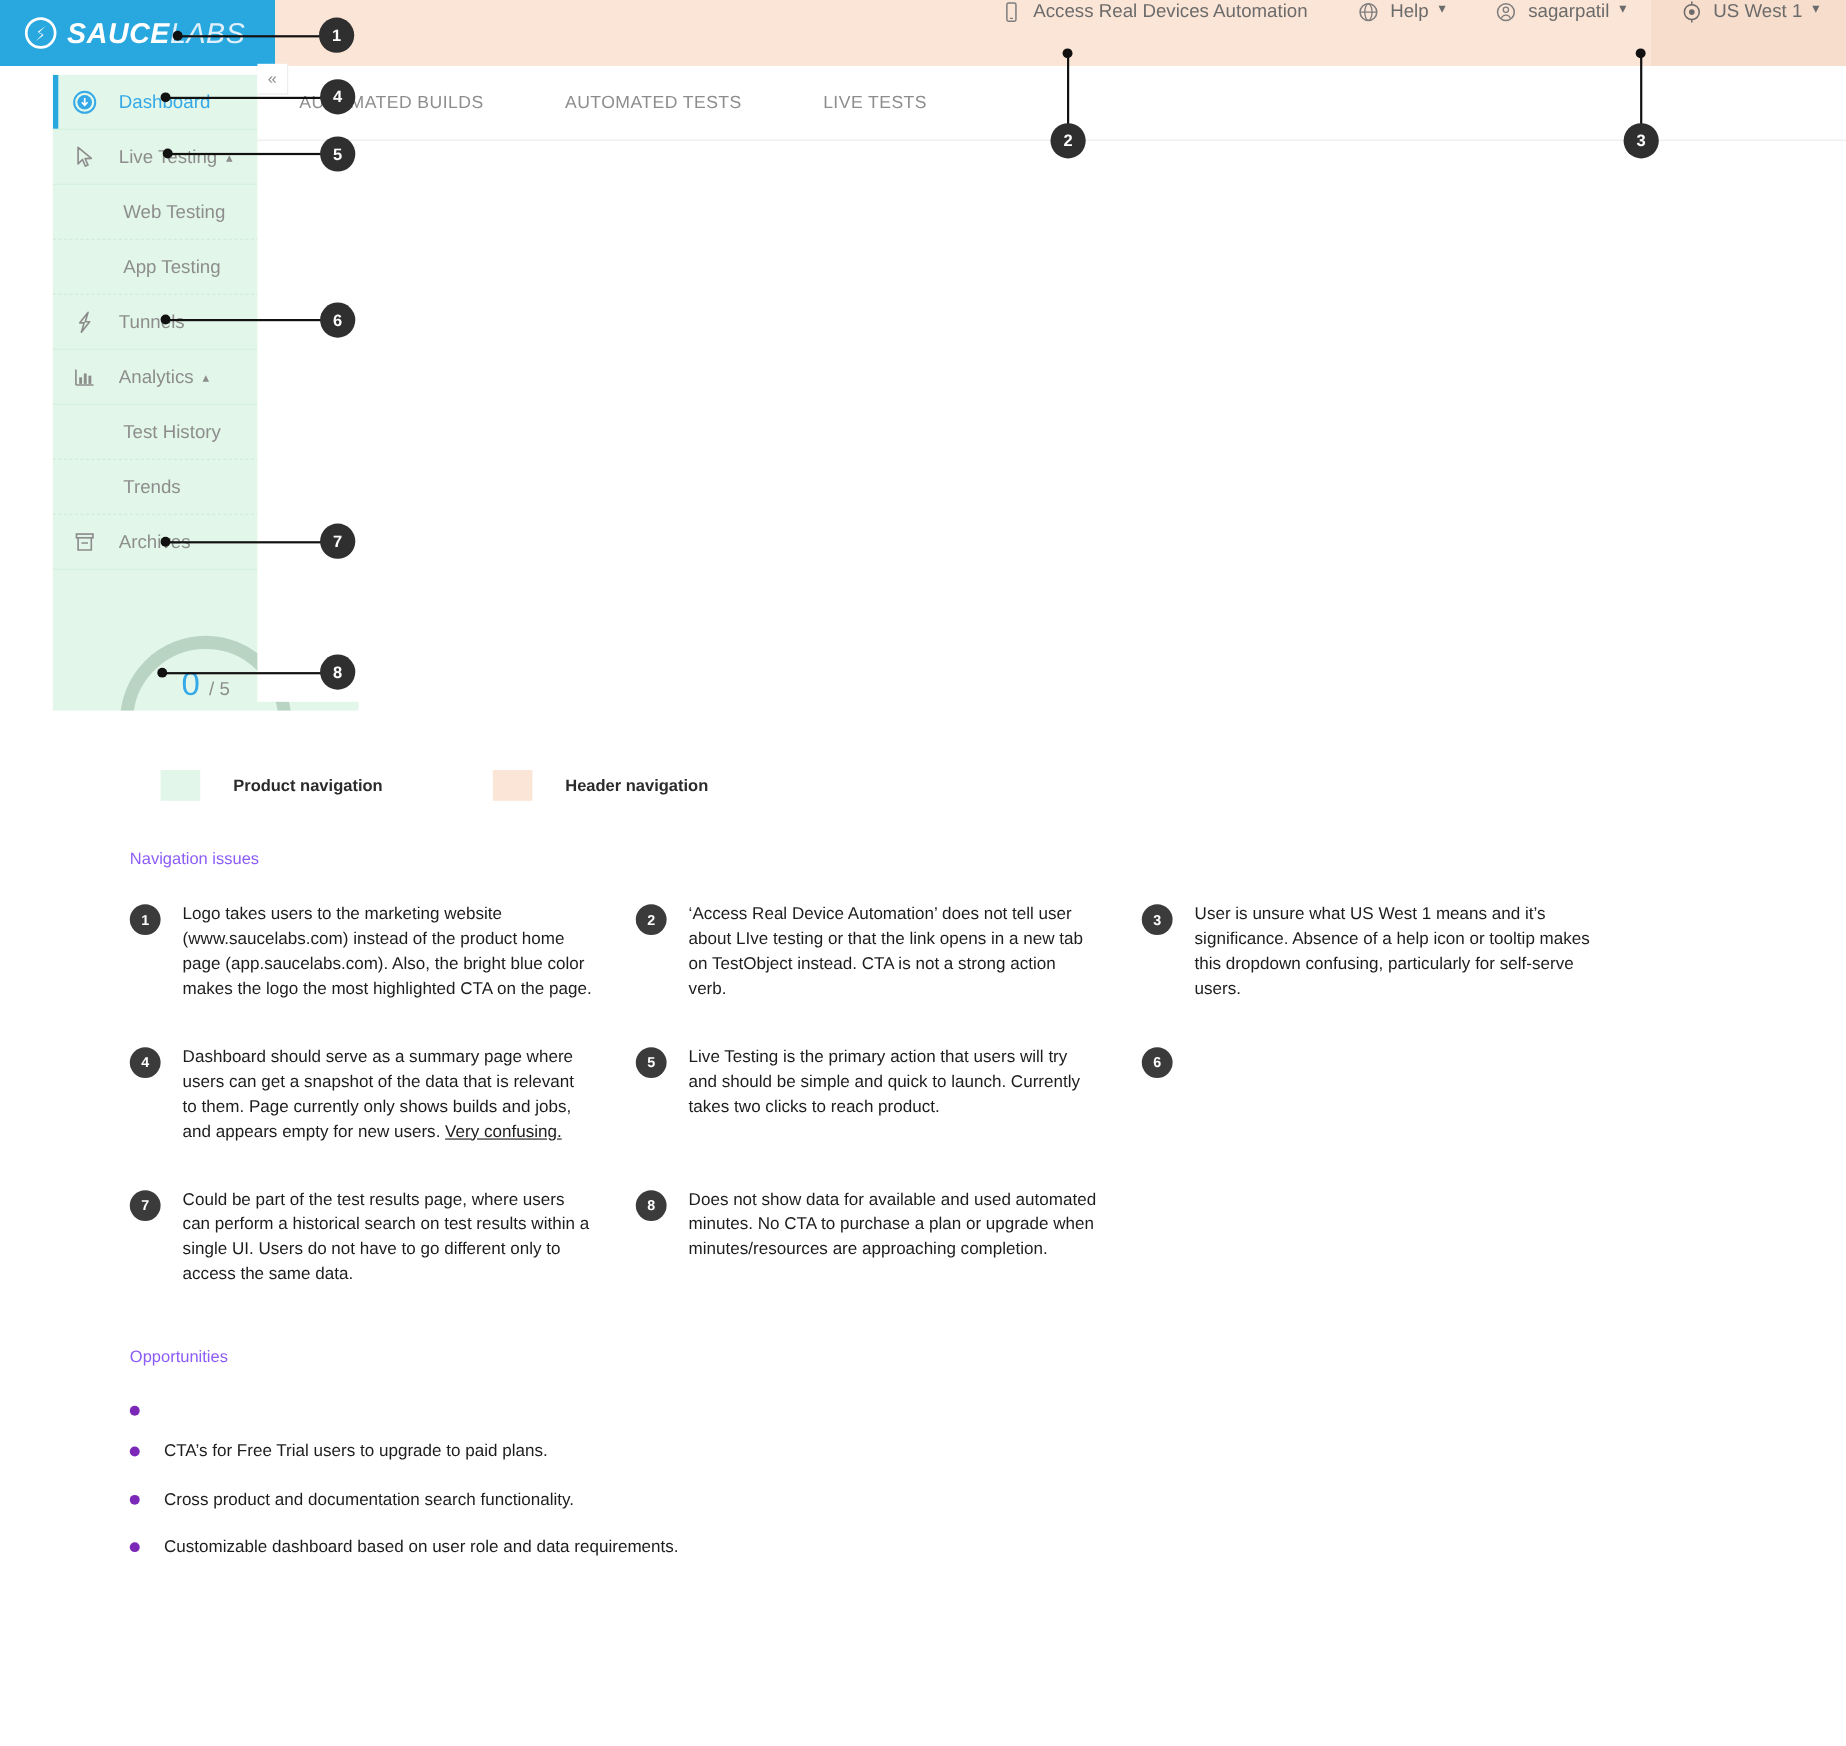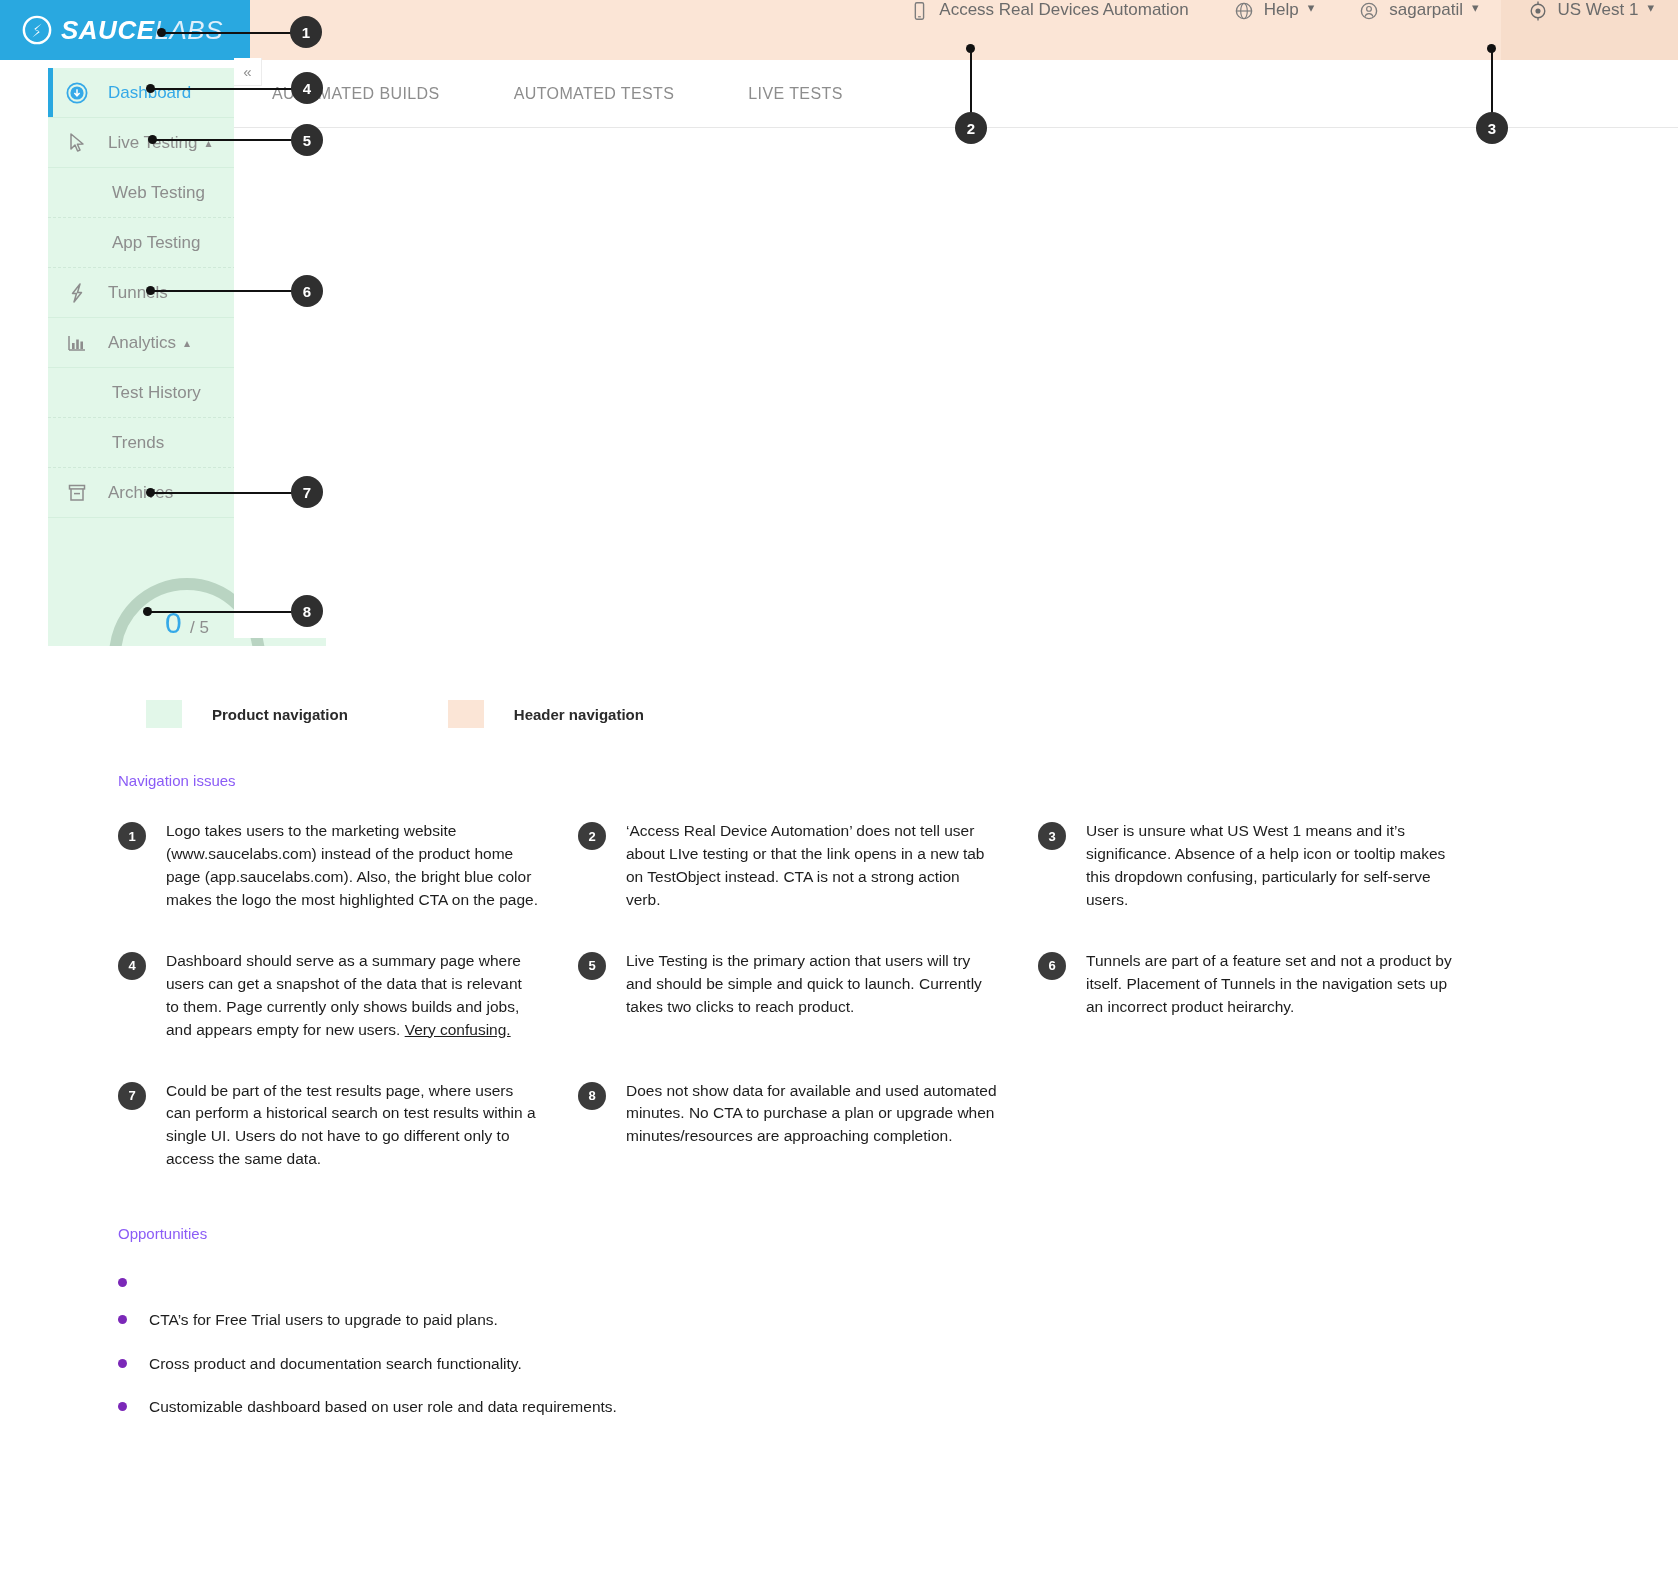--- a/index.html
+++ b/index.html
@@ -424,21 +424,20 @@
     <span class="issue-text"><span>Dashboard should serve as a summary page where users can get a snapshot of the data that is relevant to them. Page currently only shows builds and jobs, and appears empty for new users. </span><u>Very confusing.</u></span>
   </div>
 
   <div class="issue">
     <span class="issue-num">5</span>
     <span class="issue-text">Live Testing is the primary action that users will try and should be simple and quick to launch. Currently takes two clicks to reach product.</span>
   </div>
 
   <div class="issue">
     <span class="issue-num">6</span>
-    <span class="issue-text">Tunnels are part of a feature set and not a product by itself. Placement of Tunnels in the navigation sets up an incorrect product heirarchy.</span>
   </div>
 
   <div class="issue">
     <span class="issue-num">7</span>
     <span class="issue-text">Could be part of the test results page, where users can perform a historical search on test results within a single UI. Users do not have to go different only to access the same data.</span>
   </div>
 
   <div class="issue">
     <span class="issue-num">8</span>
     <span class="issue-text">Does not show data for available and used automated minutes. No CTA to purchase a plan or upgrade when minutes/resources are approaching completion.</span>

